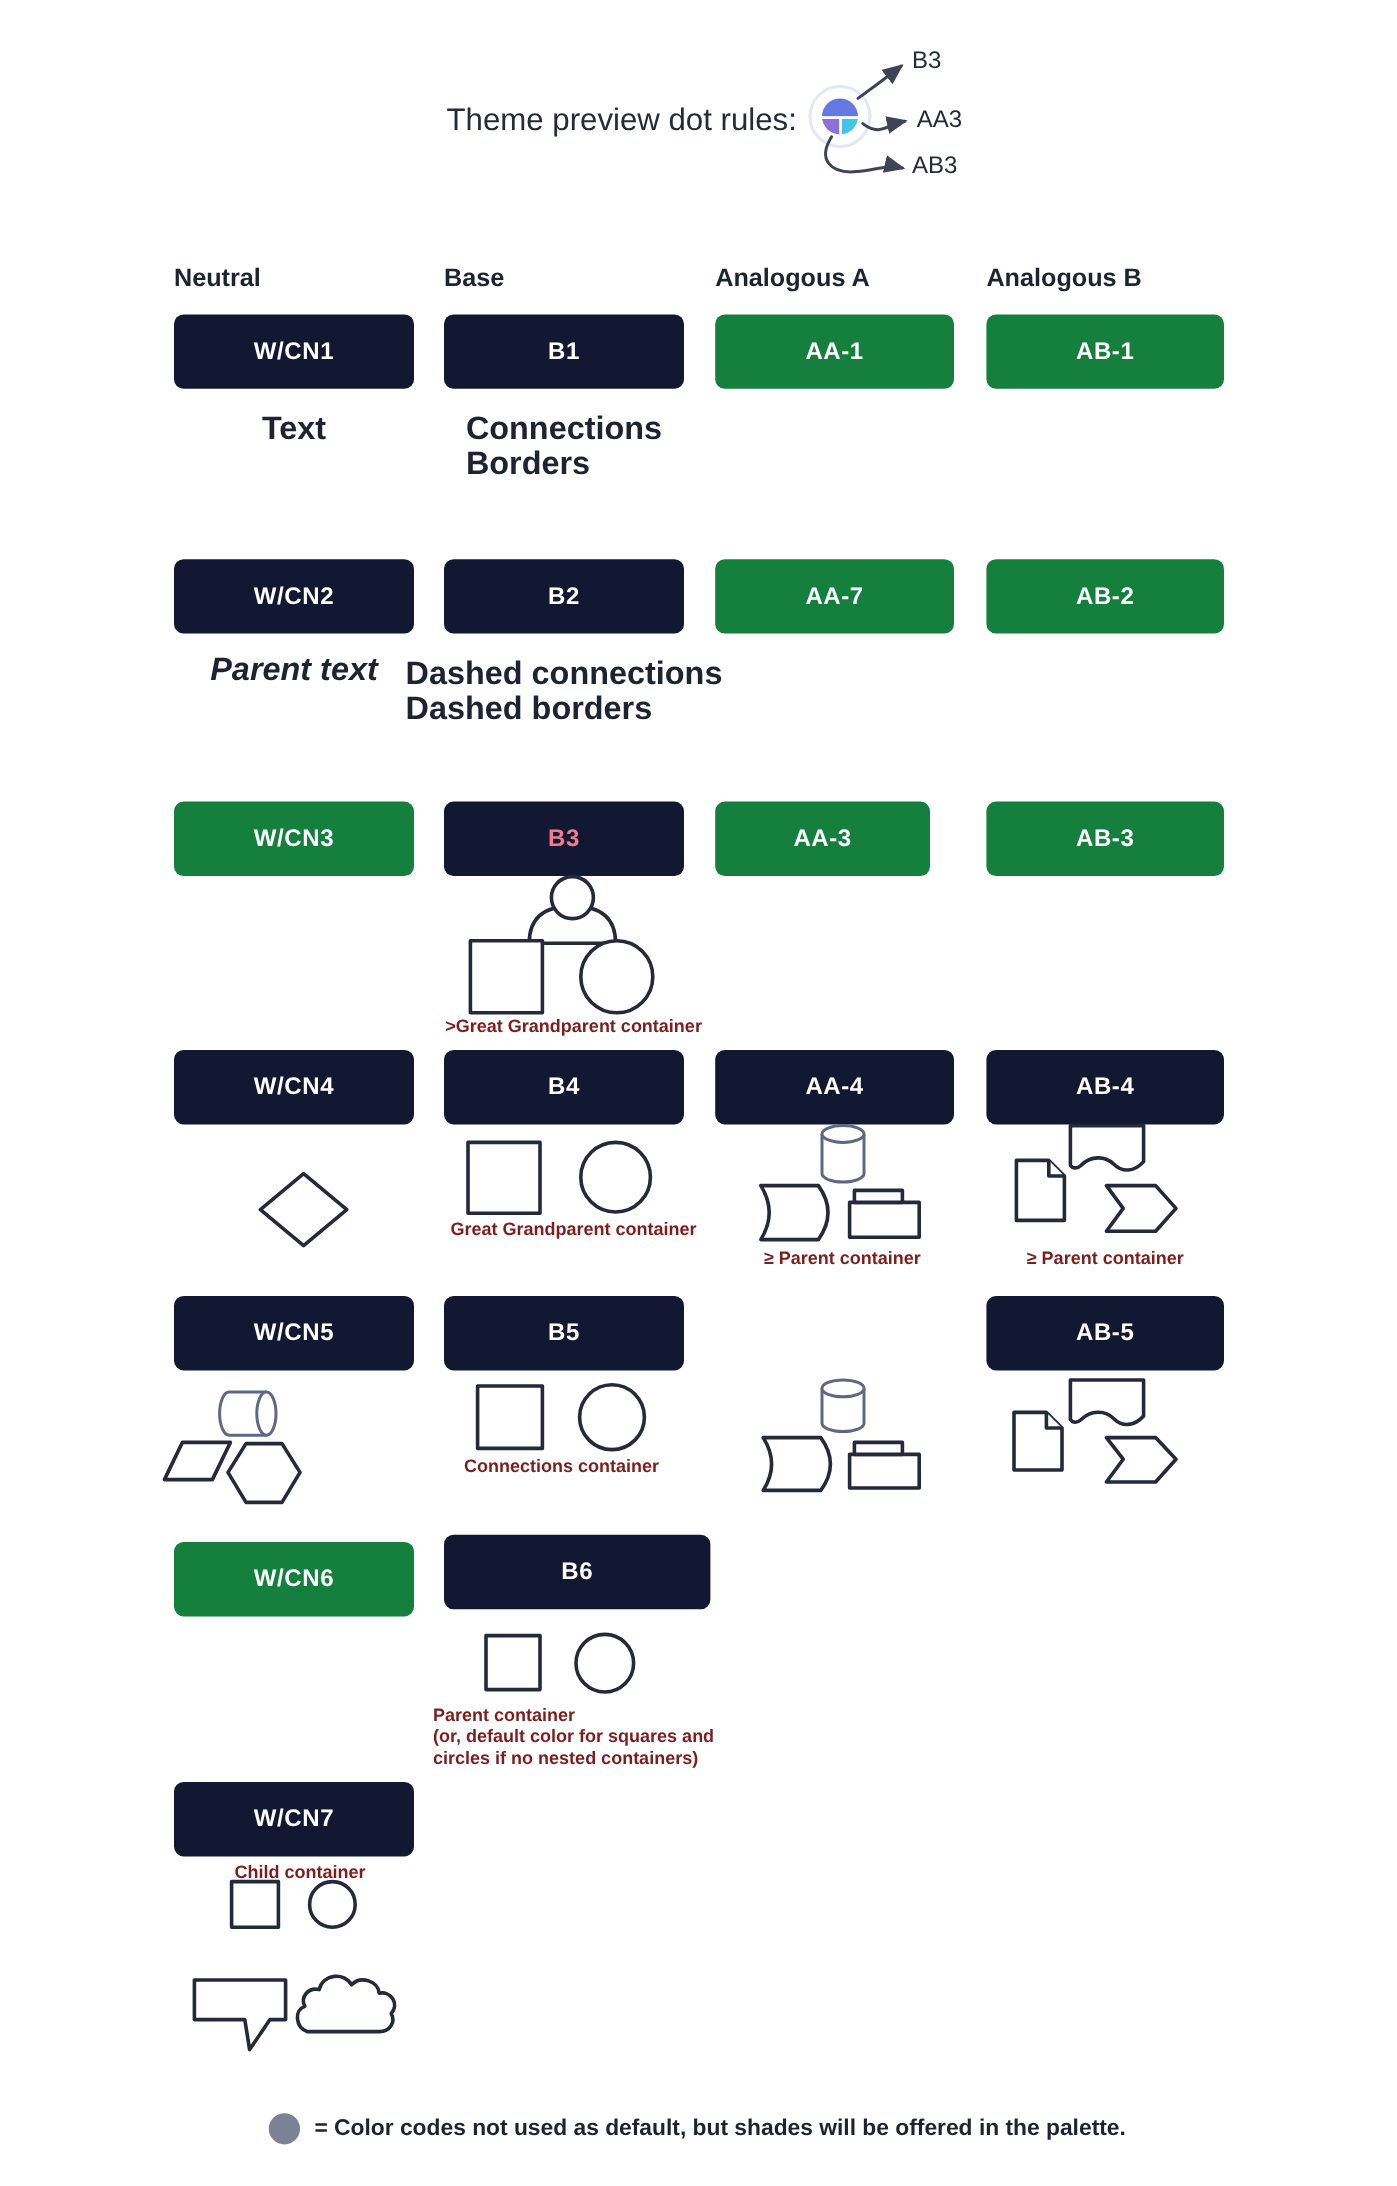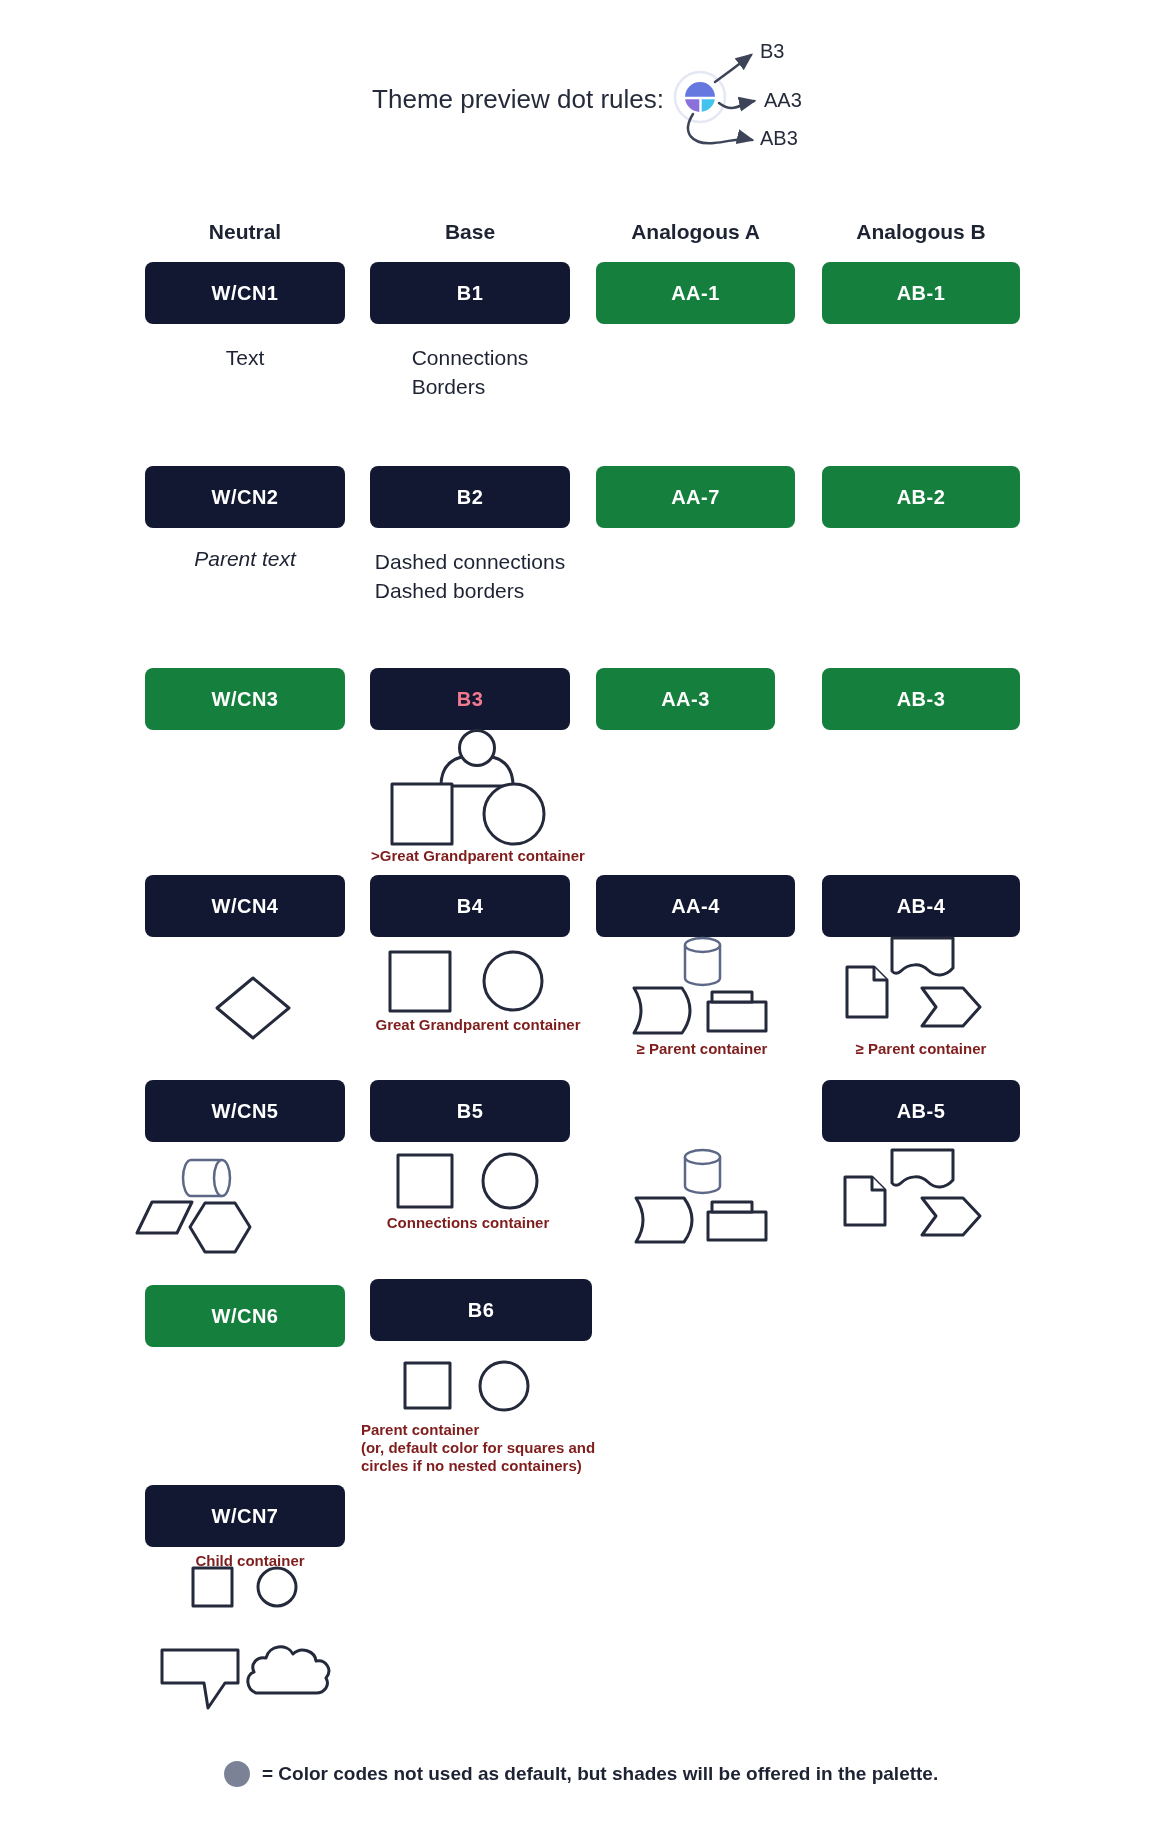--- a/index.html
+++ b/index.html
@@ -1,27 +1,27 @@
 <!DOCTYPE html>
 <html><head>
 <meta charset="utf-8">
 <style>
   html,body{margin:0;padding:0;background:#fff;}
   .canvas{position:relative;width:1164px;height:1822px;margin:0 auto;background:#fff;
           font-family:"Liberation Sans",sans-serif;color:#1e2333;overflow:hidden;}
   .abs{position:absolute;}
   .title{font-size:26px;color:#262b3b;text-align:right;}
   .dot-label{font-size:20px;color:#262b3b;}
-  .col-header{font-size:21px;font-weight:bold;text-align:center;color:#1e2333;}
+  .col-header{font-size:21px;font-weight:bold;color:#1e2333;}
   .swatch{position:absolute;height:62px;border-radius:8px;display:flex;align-items:center;justify-content:center;}
   .swatch.dark{background:#121831;}
   .swatch.gray{background:#15803d;}
   .swatch .lbl{color:#ffffff;font-size:20px;font-weight:bold;letter-spacing:.5px;}
   .swatch .lbl.pink{color:#f27a90;}
-  .cap{font-size:21px;font-weight:normal;color:#1e2333;line-height:29px;}
+  .cap{font-size:27px;font-weight:bold;color:#1e2333;line-height:29px;}
   .cap.center{text-align:center;}
   .cap.italic{font-style:italic;}
   .capblock{position:absolute;transform:translateX(-50%);text-align:left;white-space:nowrap;}
   .smallcap{font-size:15px;font-weight:bold;color:#7f1d1d;line-height:18px;white-space:nowrap;}
   .legend-text{font-size:19px;font-weight:bold;color:#1e2333;}
   svg{display:block;}
   .shape{fill:#fff;stroke:#242a3c;stroke-width:3;stroke-linejoin:round;}
   .shape-cyl{fill:#fff;stroke:#5c6886;stroke-width:2.5;}
   .arrow{fill:none;stroke:#3e4458;stroke-width:2.5;stroke-linecap:round;}
 </style>

